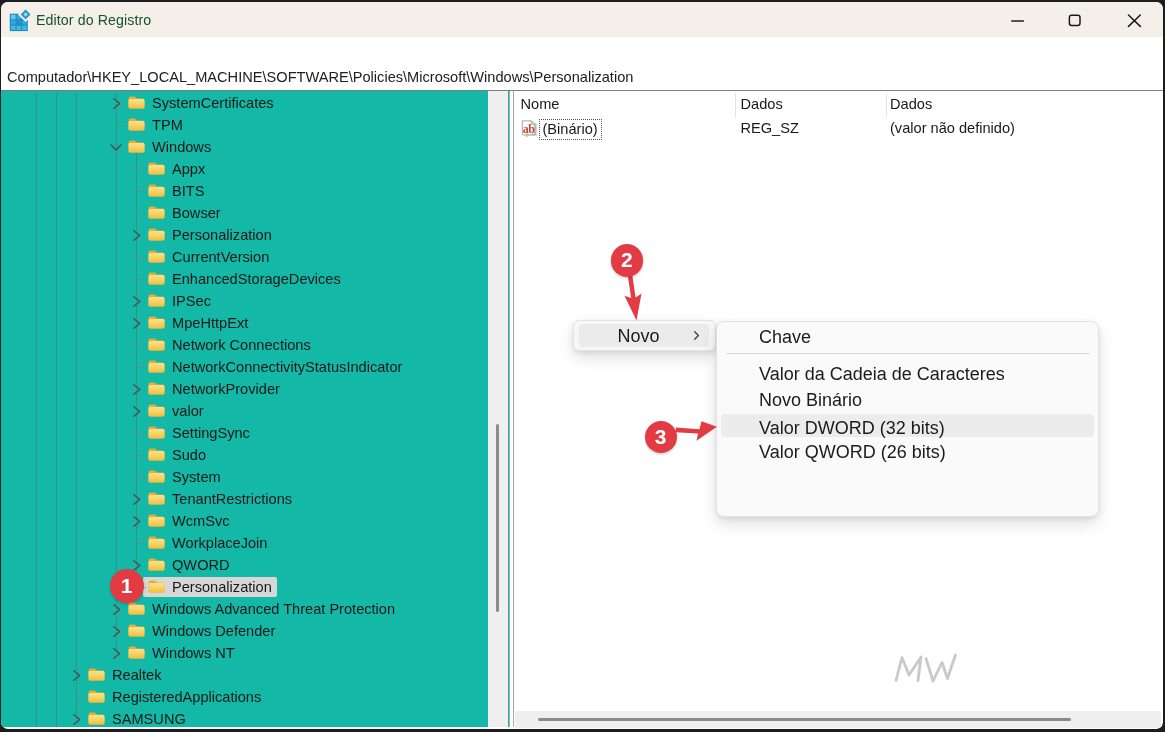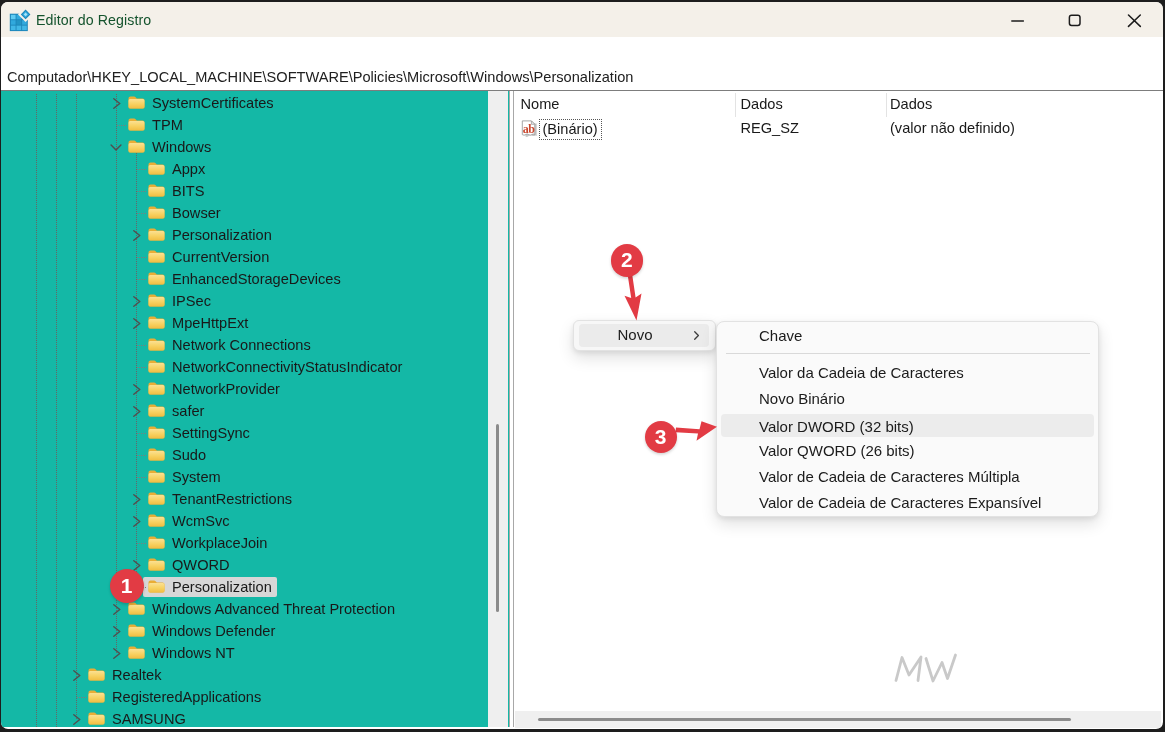--- a/index.html
+++ b/index.html
@@ -26,21 +26,21 @@
 #divider2{position:absolute;left:513px;top:89.6px;width:1px;height:636.4px;background:#a8a8a8}
 #rightpane{position:absolute;left:514px;top:89.6px;width:648px;height:636.4px;background:#fff}
 .colsep{position:absolute;top:2px;width:1px;height:24px;background:#e3e3e3}
 .hdr{position:absolute;top:4.5px;font-size:14.6px;color:#191919}
 .cell{position:absolute;top:29px;font-size:14.6px;color:#191919}
 #hsb{position:absolute;left:1px;top:620px;width:646px;height:16.5px;background:#efefef}
 #hthumb{position:absolute;left:23px;top:7px;width:533px;height:3.4px;background:#8b8b8b;border-radius:2px}
 #wm{position:absolute;left:379px;top:560px}
 .menu{position:absolute;background:#fafafa;border:1px solid #e2e2e2;border-radius:8px;
       box-shadow:0 7px 16px rgba(0,0,0,0.12),0 2px 5px rgba(0,0,0,0.08)}
-.mitem{position:absolute;font-size:15px;color:#1b1b1b;white-space:nowrap}
+.mitem{position:absolute;font-size:18px;color:#1b1b1b;white-space:nowrap}
 .ann{position:absolute;z-index:50}
 .circ{position:absolute;border-radius:50%;background:#e23b44;color:#fff;text-align:center;
       font-weight:bold;z-index:51;box-shadow:0 1.5px 3px rgba(0,0,0,0.18)}
 </style></head><body>
 <svg width="0" height="0" style="position:absolute">
     <defs>
 <linearGradient id="fgrad" x1="0" y1="0" x2="0" y2="1">
 <stop offset="0" stop-color="#fbe091"></stop>
 <stop offset="0.5" stop-color="#f8d263"></stop>
         <stop offset="1" stop-color="#f1bd42"></stop>
@@ -212,21 +212,21 @@
           <span class="tlabel">NetworkProvider</span>
         </div>
 <svg class="chev" style="left:129.5px;top:313.9px" width="13" height="13" viewBox="0 0 13 13">
           <path d="M3.8 1.7 L9.8 6.5 L3.8 11.3" stroke="#4f4f4f" stroke-width="1.45" fill="none" stroke-linecap="round" stroke-linejoin="round"></path>
         </svg>
 <svg class="fold" style="left:147.5px;top:312.4px" width="17" height="14" viewBox="0 0 17 14">
 <path d="M0.5 3.5 C0.5 2.4 1.4 1.5 2.5 1.5 L6.1 1.5 C6.7 1.5 7.2 1.8 7.6 2.2 L8.8 3.6 L14.5 3.6 C15.6 3.6 16.5 4.5 16.5 5.6 L16.5 11.5 C16.5 12.6 15.6 13.5 14.5 13.5 L2.5 13.5 C1.4 13.5 0.5 12.6 0.5 11.5 Z" fill="#e9ad35"></path>
 <rect x="0.5" y="4.1" width="16" height="9.4" rx="1.6" fill="url(#fgrad)"></rect>
 </svg>
 <div class="trow" style="left:172.0px;top:309.4px;height:22px">
-          <span class="tlabel">safer</span>
+          <span class="tlabel">valor</span>
         </div>
 <div class="hcon" style="left:137px;top:342.4px;width:9px"></div>
 <svg class="fold" style="left:147.5px;top:334.4px" width="17" height="14" viewBox="0 0 17 14">
 <path d="M0.5 3.5 C0.5 2.4 1.4 1.5 2.5 1.5 L6.1 1.5 C6.7 1.5 7.2 1.8 7.6 2.2 L8.8 3.6 L14.5 3.6 C15.6 3.6 16.5 4.5 16.5 5.6 L16.5 11.5 C16.5 12.6 15.6 13.5 14.5 13.5 L2.5 13.5 C1.4 13.5 0.5 12.6 0.5 11.5 Z" fill="#e9ad35"></path>
 <rect x="0.5" y="4.1" width="16" height="9.4" rx="1.6" fill="url(#fgrad)"></rect>
 </svg>
 <div class="trow" style="left:172.0px;top:331.4px;height:22px">
           <span class="tlabel">SettingSync</span>
         </div>
 <div class="hcon" style="left:137px;top:364.4px;width:9px"></div>
@@ -387,22 +387,20 @@
         </svg>
 </div>
 <div class="menu" style="left:716px;top:319px;width:381px;height:194.5px">
 <div style="position:absolute;left:4px;top:92.5px;width:372.5px;height:22.5px;background:#ececec;border-radius:4px"></div>
 <span class="mitem" style="left:42px;top:5.5px">Chave</span>
 <div style="position:absolute;left:9px;top:31.5px;width:364px;height:1px;background:#d9d9d9"></div>
 <span class="mitem" style="left:42px;top:42px">Valor da Cadeia de Caracteres</span>
 <span class="mitem" style="left:42px;top:68.5px">Novo Binário</span>
 <span class="mitem" style="left:42px;top:96px">Valor DWORD (32 bits)</span>
 <span class="mitem" style="left:42px;top:120.5px">Valor QWORD (26 bits)</span>
-<span class="mitem" style="left:42px;top:146.5px">Valor de Cadeia de Caracteres Múltipla</span>
-<span class="mitem" style="left:42px;top:172.5px">Valor de Cadeia de Caracteres Expansível</span>
 </div>
 <div class="circ" style="left:109.5px;top:567px;width:34px;height:34px;font-size:21px;line-height:33.5px">1</div>
 <div class="circ" style="left:610.5px;top:242.5px;width:32.5px;height:32.5px;font-size:21px;line-height:32px">2</div>
 <div class="circ" style="left:644.5px;top:419px;width:32px;height:32px;font-size:21px;line-height:31.5px">3</div>
 <svg class="ann" style="left:618px;top:270px" width="30" height="52" viewBox="0 0 30 52">
 <path d="M9.8 3.8 L14.3 3.2 L17.6 25.5 L23.5 21.5 L18.5 48.5 L6.5 23.8 L13.2 26 Z" fill="#e23b44"></path>
 </svg>
 <svg class="ann" style="left:672px;top:415px" width="48" height="28" viewBox="0 0 48 28">
 <path d="M3.5 15.2 L4 10.6 L27.5 12.2 L29.5 4.2 L45 9.8 L24.5 23.8 L26 16.5 Z" fill="#e23b44"></path>
 </svg>

